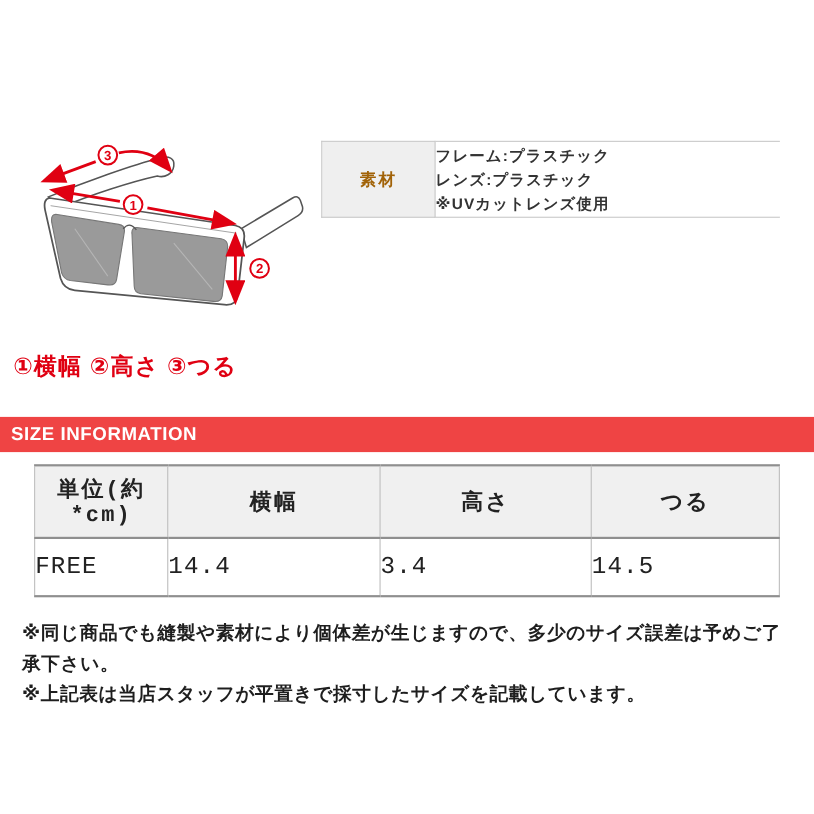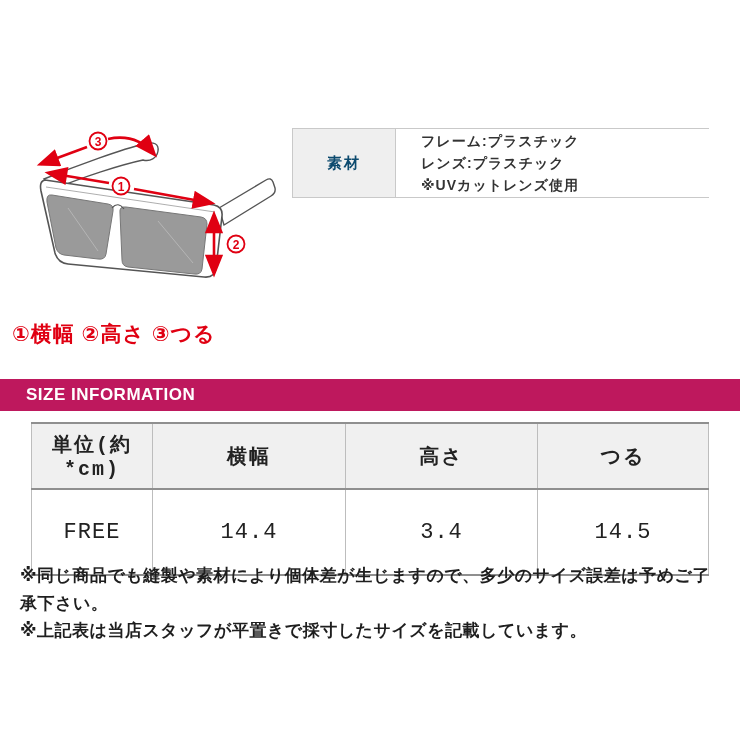--- a/index.html
+++ b/index.html
@@ -8,41 +8,41 @@
   .page { position:relative; width:740px; height:740px; background:#fff; overflow:hidden; }
 
   
   .diagram { position:absolute; left:8px; top:113px; width:285px; height:205px; }
   .legend { position:absolute; left:12px; top:321px; width:292px; text-align:left;
             color:#e00012; font-size:21px; font-weight:bold; letter-spacing:1px; line-height:26px; }
 
   
   .spec-table { position:absolute; left:292px; top:128px; width:417px; border-collapse:collapse; table-layout:fixed; }
   .spec-table th { width:103px; height:69px; background:#efefef; border:1px solid #c9c9c9;
-                   font-size:15px; font-weight:bold; letter-spacing:2px; text-align:center; vertical-align:middle; color:#0c4a6e; }
+                   font-size:15px; font-weight:bold; letter-spacing:2px; text-align:center; vertical-align:middle; color:#a16207; }
   .spec-table td { border-top:1px solid #c9c9c9; border-bottom:1px solid #c9c9c9;
-                   padding-left:25px; vertical-align:middle; font-size:14px; font-weight:bold;
+                   vertical-align:middle; font-size:14px; font-weight:bold;
                    letter-spacing:1px; line-height:22px; color:#333; white-space:pre-line; }
 
   
-  .size-bar { position:absolute; left:0; top:379px; width:740px; height:32px; background:#be185d;
-              color:#fff; font-size:17px; font-weight:bold; letter-spacing:0.5px; line-height:32px; padding-left:26px; }
+  .size-bar { position:absolute; left:0; top:379px; width:740px; height:32px; background:#ef4444;
+              color:#fff; font-size:17px; font-weight:bold; letter-spacing:0.5px; line-height:32px; padding-left:10px; }
 
   
   .size-table { position:absolute; left:31px; top:422px; width:677px; border-collapse:collapse; table-layout:fixed;font-family:Liberation Mono, monospace; }
   .size-table col.c1 { width:121px; } .size-table col.c2 { width:193px; }
   .size-table col.c3 { width:192px; } .size-table col.c4 { width:171px; }
   .size-table th { height:66px; background:#f0f0f0; font-size:20px; font-weight:bold; color:#222;
                    border-left:1px solid #bdbdbd; border-right:1px solid #bdbdbd;
                    border-top:2px solid #8f8f8f; border-bottom:2px solid #8f8f8f;
                    text-align:center; vertical-align:middle; letter-spacing:2px; }
-  .size-table td { height:86px; background:#fff; font-size:22px; font-weight:normal; color:#222;
+  .size-table td { height:53px; background:#fff; font-size:22px; font-weight:normal; color:#222;
                    border-left:1px solid #bdbdbd; border-right:1px solid #bdbdbd;
                    border-top:2px solid #8f8f8f; border-bottom:2px solid #8f8f8f;
-                   text-align:center; vertical-align:middle; letter-spacing:1px; }
+                   text-align:left; vertical-align:middle; letter-spacing:1px; }
 
   
   .notes { position:absolute; left:20px; top:562px; width:690px; }
   .notes p { font-size:17px; font-weight:bold; line-height:27.5px; color:#1e1e1e; letter-spacing:0.5px; }
 </style>
 </head>
 <body>
 
 <div class="page">
 

